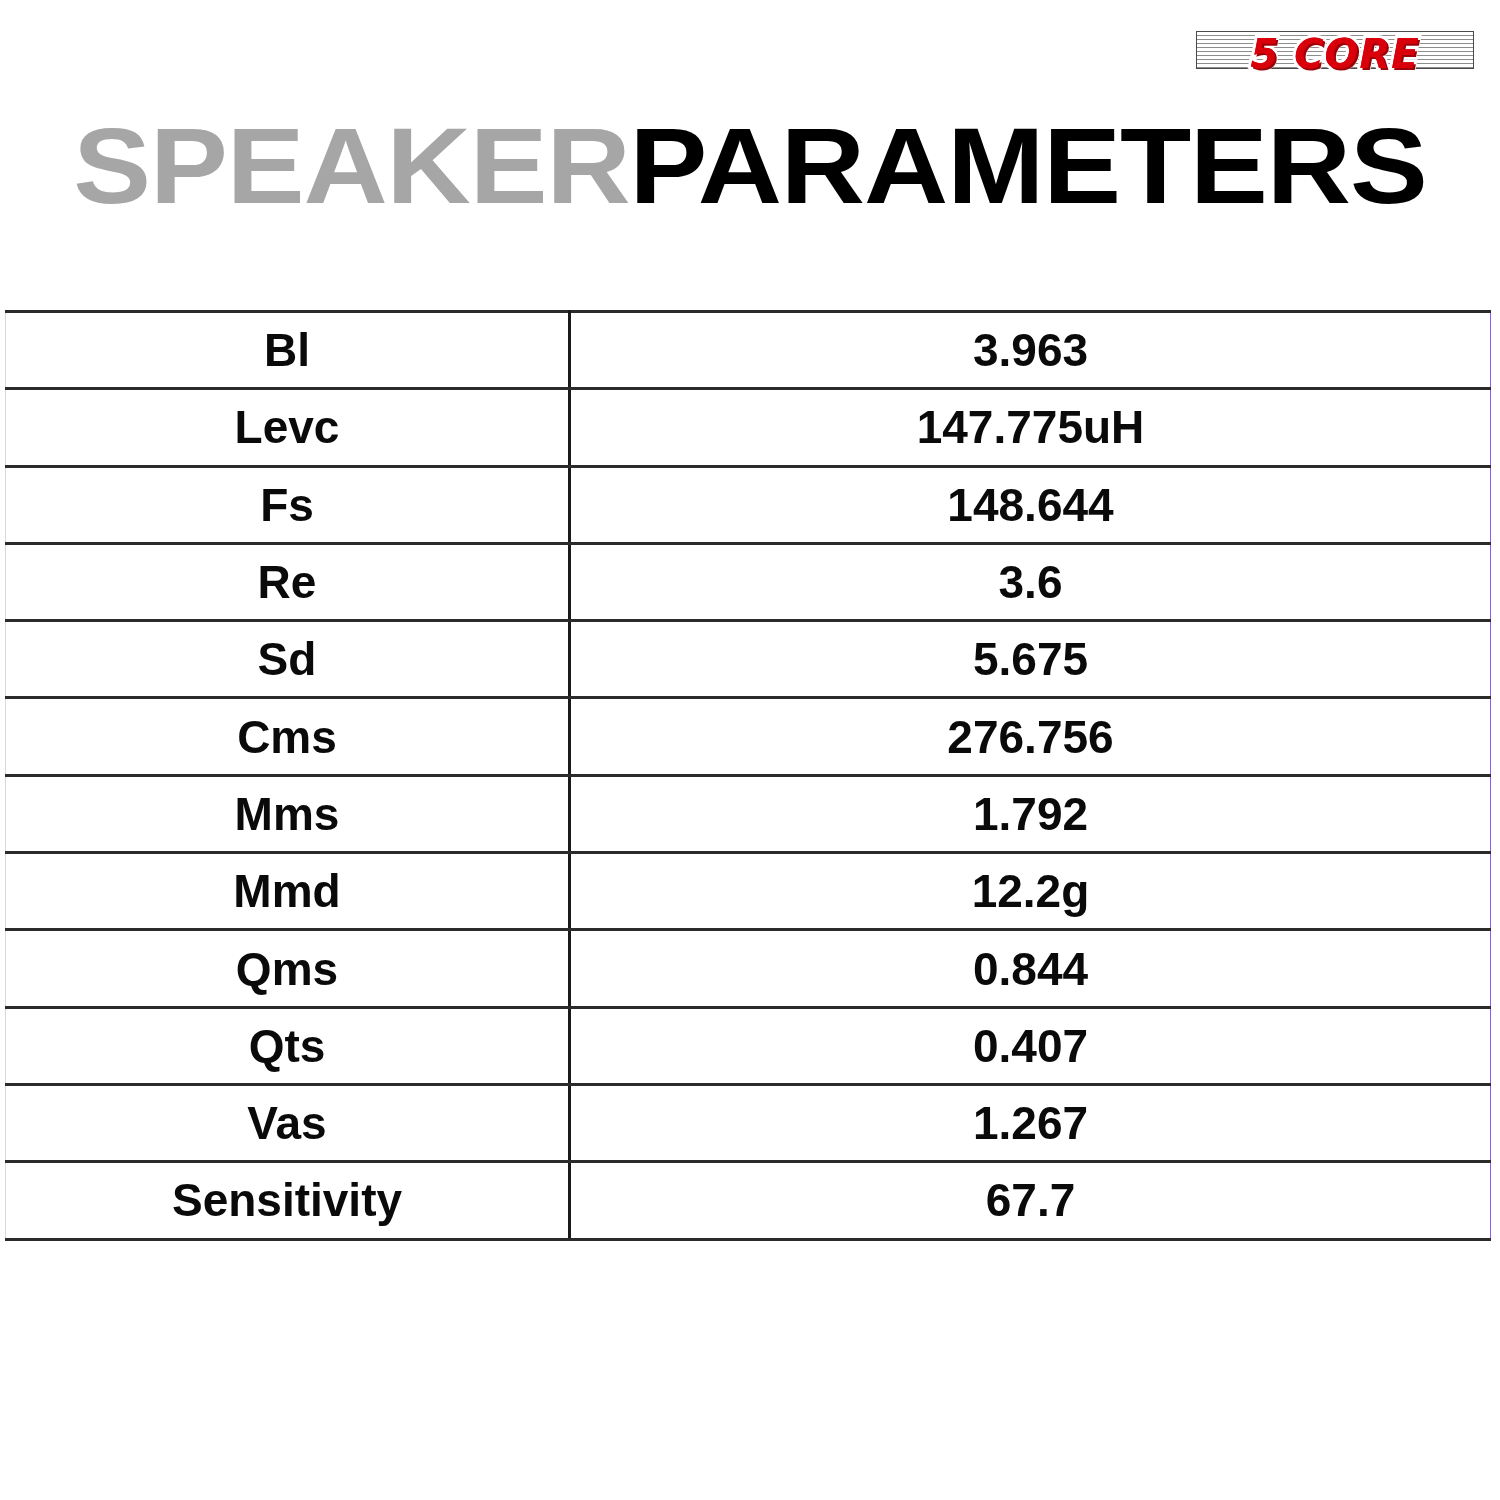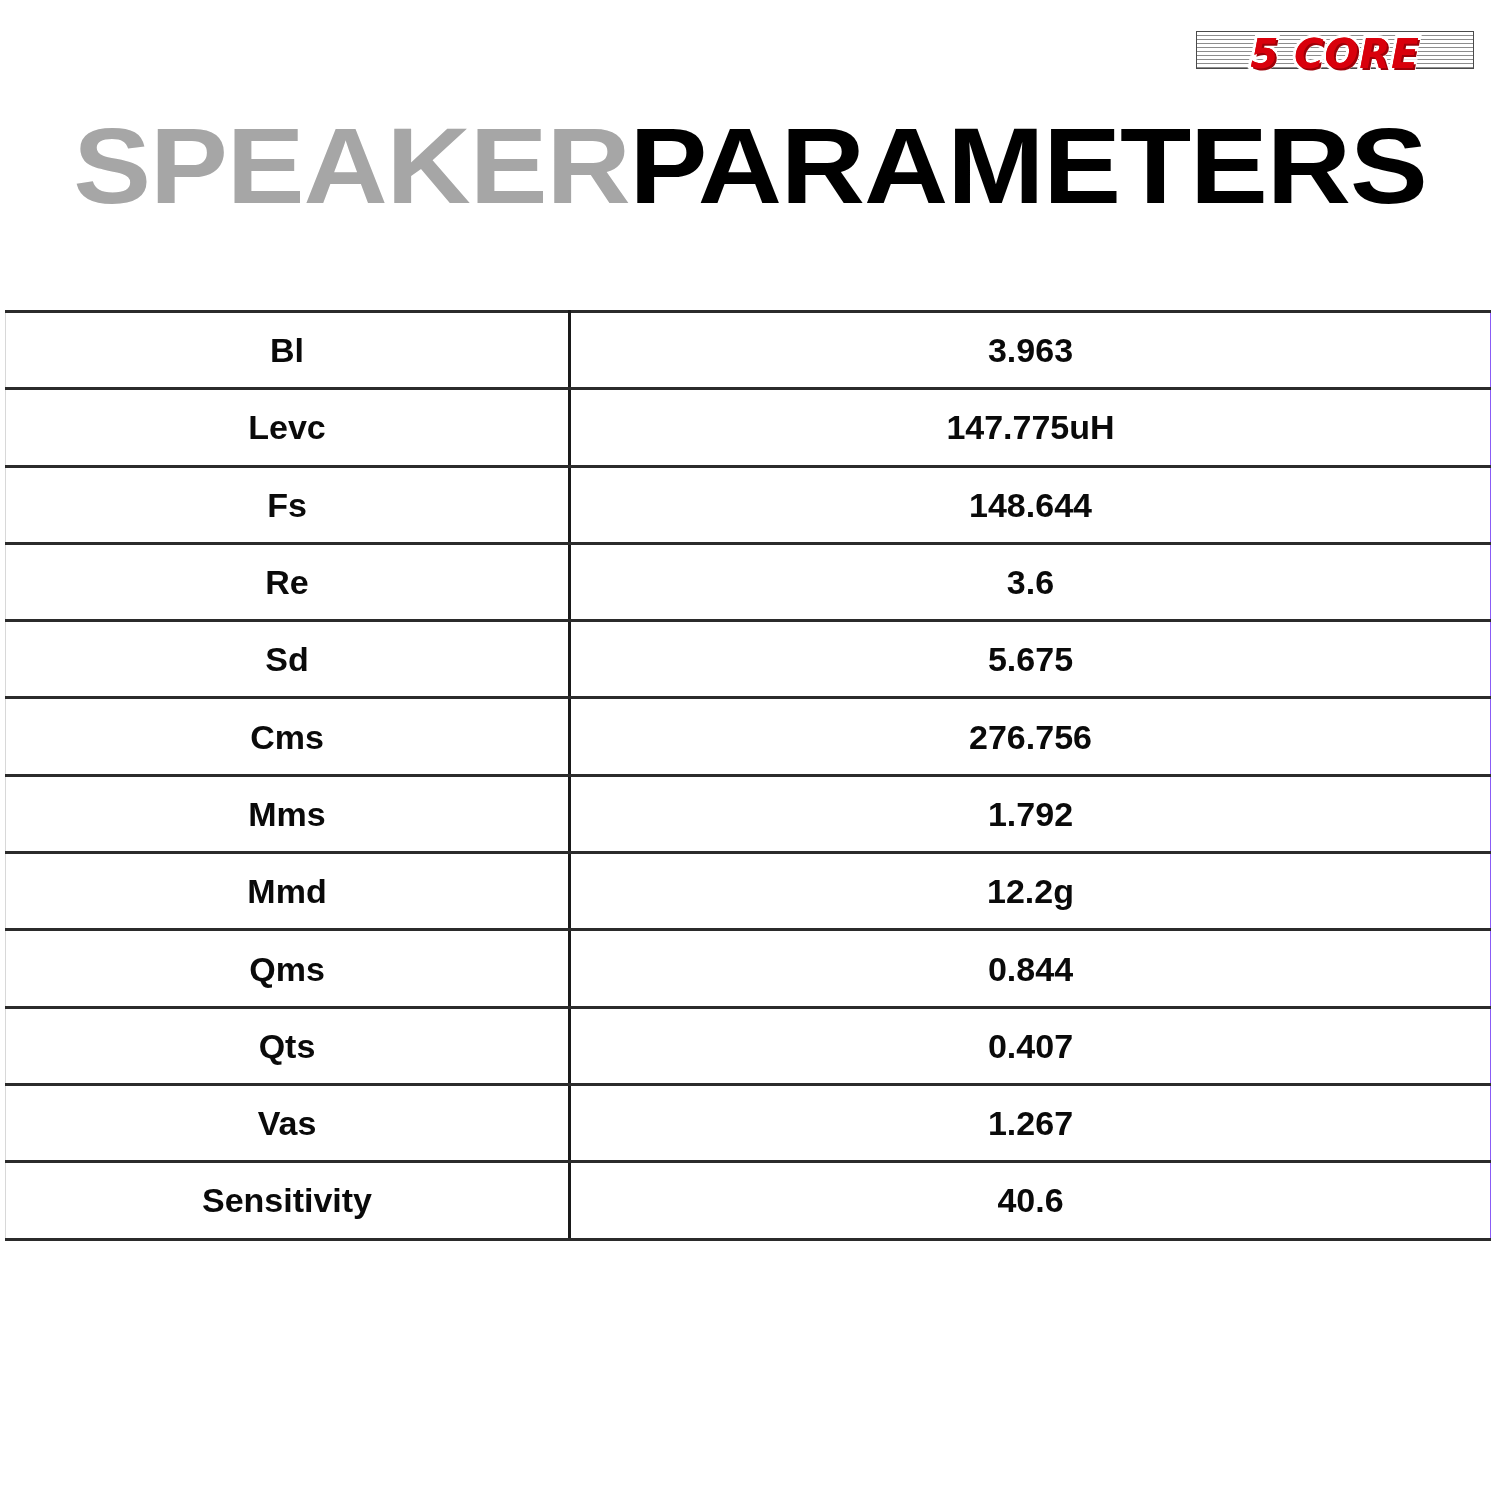--- a/index.html
+++ b/index.html
@@ -109,21 +109,21 @@
   #parameters-table tr { height: 77.3px; }
 
   #parameters-table td {
     border-top: 3px solid #2b2b2b;
     border-bottom: 3px solid #2b2b2b;
     padding: 0;
     text-align: center;
     vertical-align: middle;
     font-family: "Liberation Sans", sans-serif;
     font-weight: bold;
-    font-size: 34px;
+    font-size: 46px;
     color: #0a0a0a;
     line-height: 1;
     white-space: nowrap;
   }
   #parameters-table td.cell-label {
     border-left: 1px solid #d8d8d8;
     border-right: 3px solid #1a1a1a;
   }
   #parameters-table td.cell-value {
     border-right: 1px solid #8b5cf6;
@@ -187,16 +187,16 @@
       <tr>
         <td class="cell-label">Qts</td>
         <td class="cell-value">0.407</td>
       </tr>
       <tr>
         <td class="cell-label">Vas</td>
         <td class="cell-value">1.267</td>
       </tr>
       <tr>
         <td class="cell-label">Sensitivity</td>
-        <td class="cell-value">40.6</td>
+        <td class="cell-value">67.7</td>
       </tr>
     </tbody>
 </table>
 
 </body></html>

